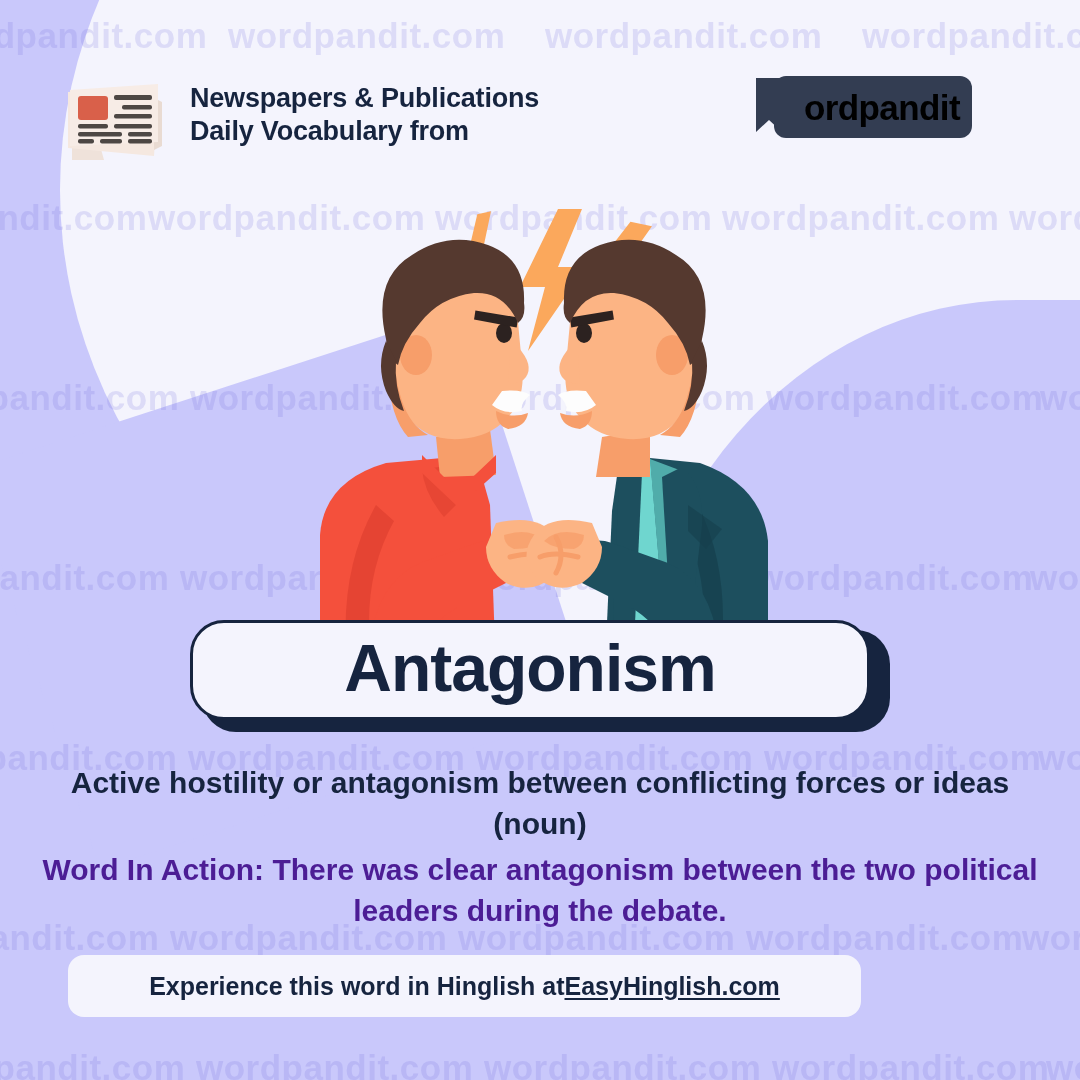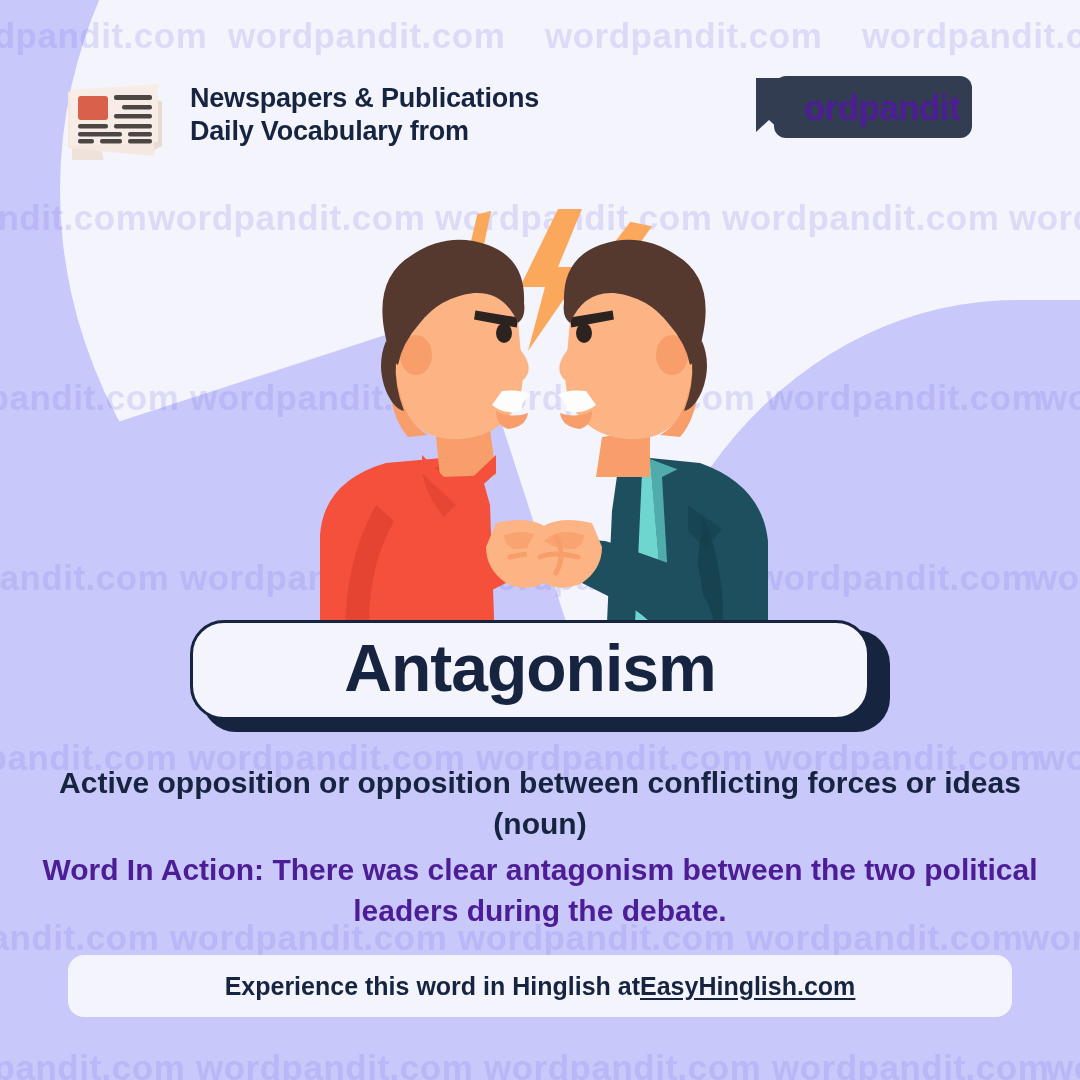--- a/index.html
+++ b/index.html
@@ -84,21 +84,21 @@
     position:absolute; left:26px; top:0;
     width:198px; height:62px;
     background:#333d52;
     border-radius:12px;
   }
   .logo-w{
     position:absolute; left:0; top:0; width:62px; height:68px;
   }
   .logo-text{
     position:absolute; left:56px; top:12px;
-    font-size:35px; font-weight:bold; color:#4c1d95;
+    font-size:35px; font-weight:bold; color:#000000;
     letter-spacing:-.6px;
   }
 
   
   .illus{
     position:absolute;
     left:290px; top:205px;
     width:510px; height:440px;
     z-index:8;
   }
@@ -147,21 +147,21 @@
     text-align:center;
     font-size:30px; font-weight:bold;
     line-height:1.35;
     color:#4c1d95;
     z-index:15;
   }
 
   
   .footer{
     position:absolute; left:68px; top:955px;
-    width:944px; height:62px;
+    width:793px; height:62px;
     background:#f4f4fd;
     border-radius:16px;
     display:flex; align-items:center; justify-content:center;
     z-index:15;
   }
   .footer-text{
     font-size:25px; font-weight:bold; color:#16243f;
   }
   .footer-link{
     font-size:25px; font-weight:bold; color:#16243f;
@@ -349,21 +349,21 @@
     </svg>
   </div>
 
   <div class="word-wrap">
     <div class="word-shadow"></div>
     <div class="word-banner">
       <span class="word-text">Antagonism</span>
     </div>
   </div>
 
-  <div class="definition">Active opposition or opposition between conflicting forces or ideas (noun)</div>
+  <div class="definition">Active hostility or antagonism between conflicting forces or ideas (noun)</div>
 
   <div class="example">Word In Action: There was clear antagonism between the two political leaders during the debate.</div>
 
   <div class="footer">
     <span class="footer-text">Experience this word in Hinglish at </span>
     <span class="footer-link">EasyHinglish.com</span>
   </div>
 
 </div>
 

